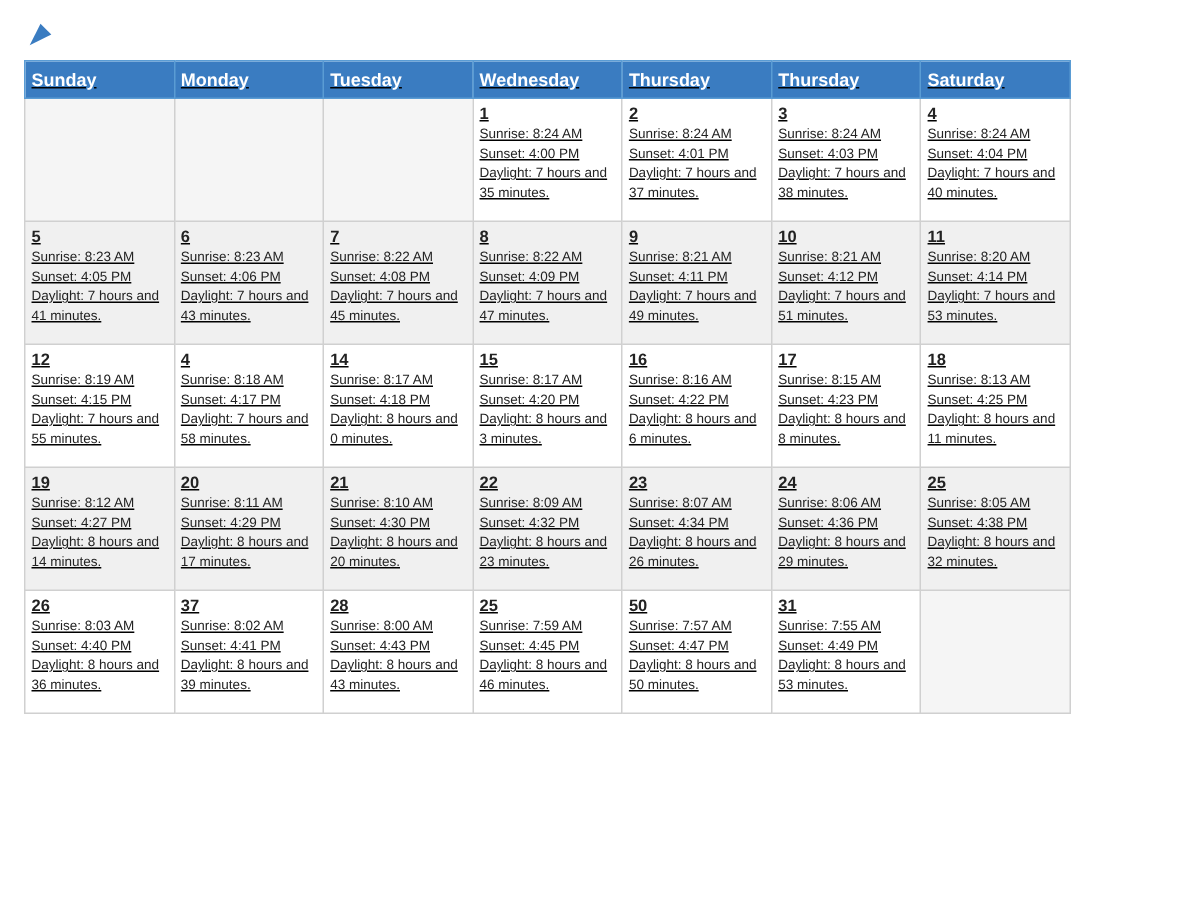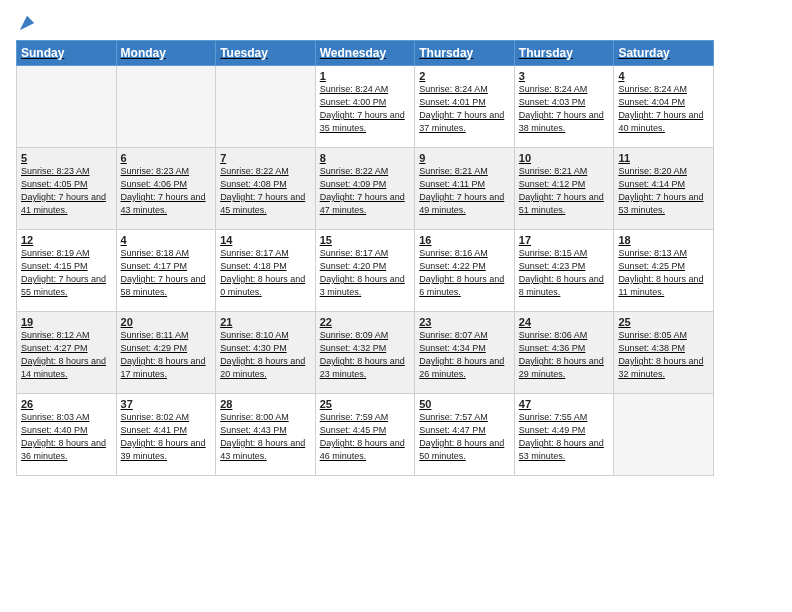--- a/index.html
+++ b/index.html
@@ -264,20 +264,20 @@
           </td>
           <td>
             <span class="day-number">25</span>
             <div class="day-info">Sunrise: 7:59 AM<br>Sunset: 4:45 PM<br>Daylight: 8 hours and 46 minutes.</div>
           </td>
           <td>
             <span class="day-number">50</span>
             <div class="day-info">Sunrise: 7:57 AM<br>Sunset: 4:47 PM<br>Daylight: 8 hours and 50 minutes.</div>
           </td>
           <td>
-            <span class="day-number">47</span>
+            <span class="day-number">31</span>
             <div class="day-info">Sunrise: 7:55 AM<br>Sunset: 4:49 PM<br>Daylight: 8 hours and 53 minutes.</div>
           </td>
           <td class="empty"></td>
         </tr>
       </tbody>
   </table>
 </div>
 
 </body></html>

